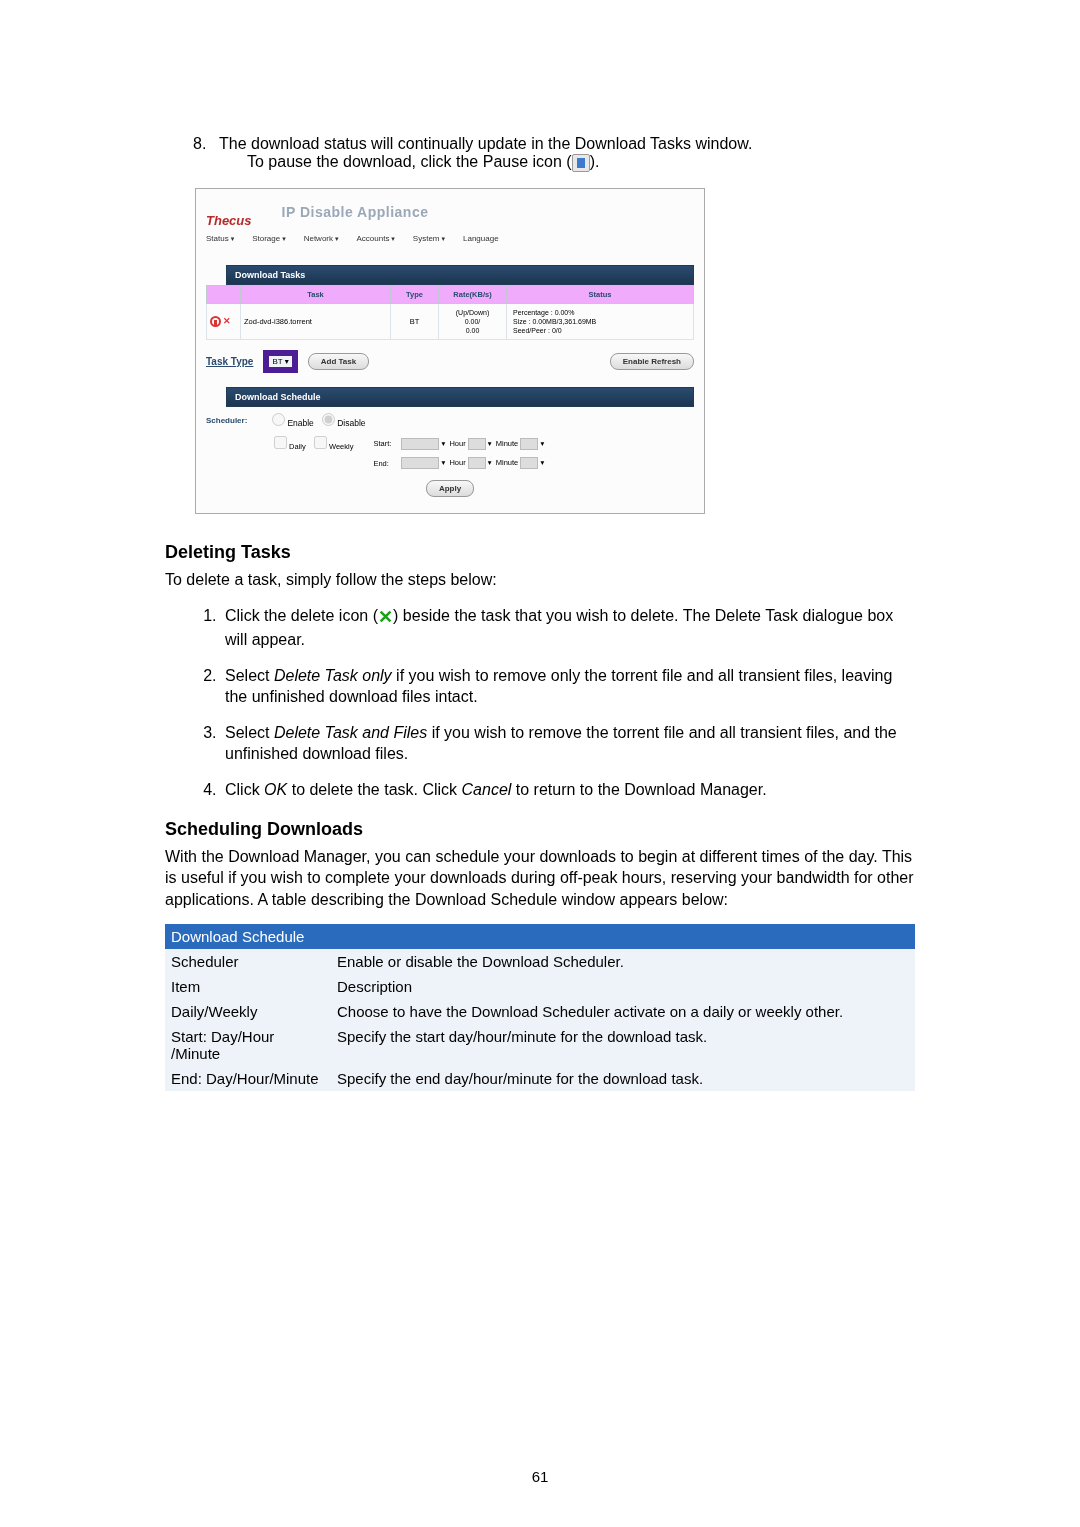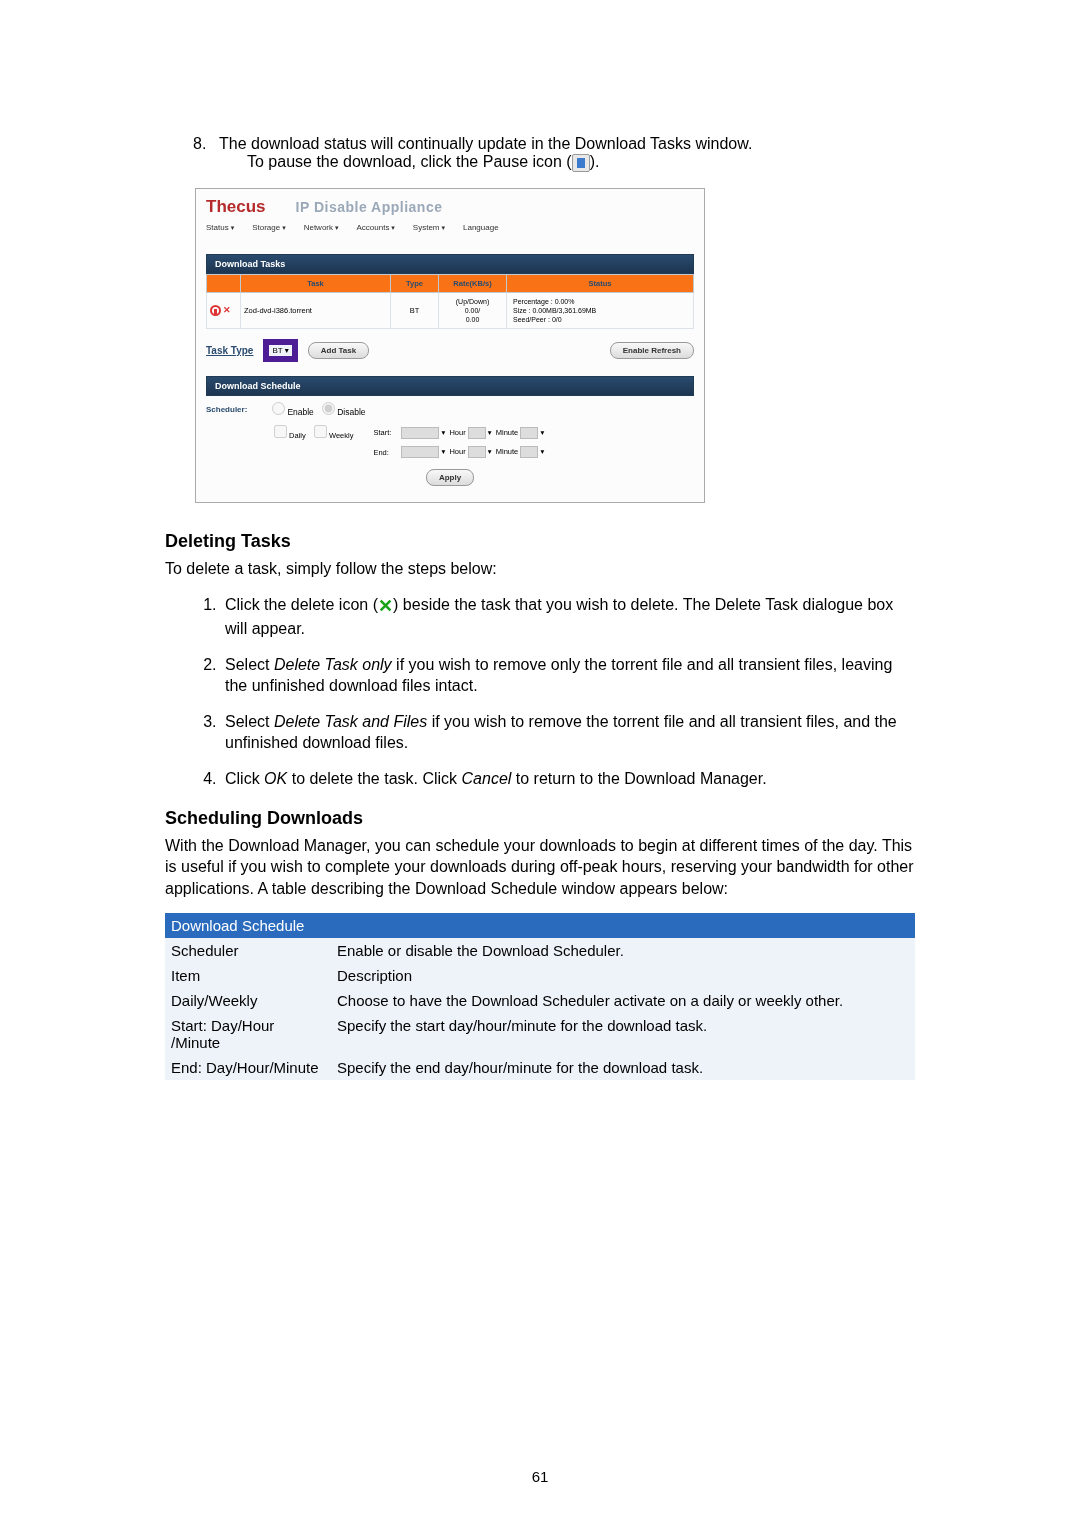--- a/index.html
+++ b/index.html
@@ -39,50 +39,52 @@
       width: 510px;
       margin: 10px 0 28px 30px;
       border: 1px solid #aaa;
       background: #fcfcfc;
       padding: 8px 10px 20px 10px;
       font-size: 8.5px;
     }
     .screenshot-header { display:flex; align-items: center; gap:30px; margin-bottom:6px;}
     .logo {
       display:inline-block;
-      color: #b52a2a; font-weight:bold; 
-      font-size: 17px;
+      color: #b52a2a; font-weight:bold; font-style: italic;
+      font-size: 13px;
+      margin-top: 16px;
     }
     .appliance-title {
       color: #9aa8b8;
       font-weight: bold;
       font-size: 14px;
       letter-spacing: 0.5px;
       text-shadow: 0 1px 0 #fff;
     }
     .menubar { display:flex; gap: 18px; font-size: 8px; color:#333; margin-bottom: 22px;}
     .menubar span::after { content:' ▾'; font-size:7px;}
     .menubar span:last-child::after { content:''; }
 
     .section-bar {
       background: linear-gradient(#2a4b6f,#1c3550);
       color:#fff;
       font-weight:bold;
       padding: 4px 8px;
       font-size: 9px;
       border: 1px solid #223b54;
+      margin-left: 20px;
     }
     .dl-table {
       width:100%;
       border-collapse: collapse;
       font-size: 7.5px;
       table-layout: fixed;
     }
     .dl-table th {
-      background: #f97316;
+      background: #f0abfc;
       color: #2a4b6f;
       font-weight: bold;
       padding: 4px 12px;
       border: 1px solid #c0c8d0;
       margin-top: 8px;
     }
     .dl-table td {
       padding: 4px 3px;
       border: 1px solid #dde3e9;
       text-align: center;

